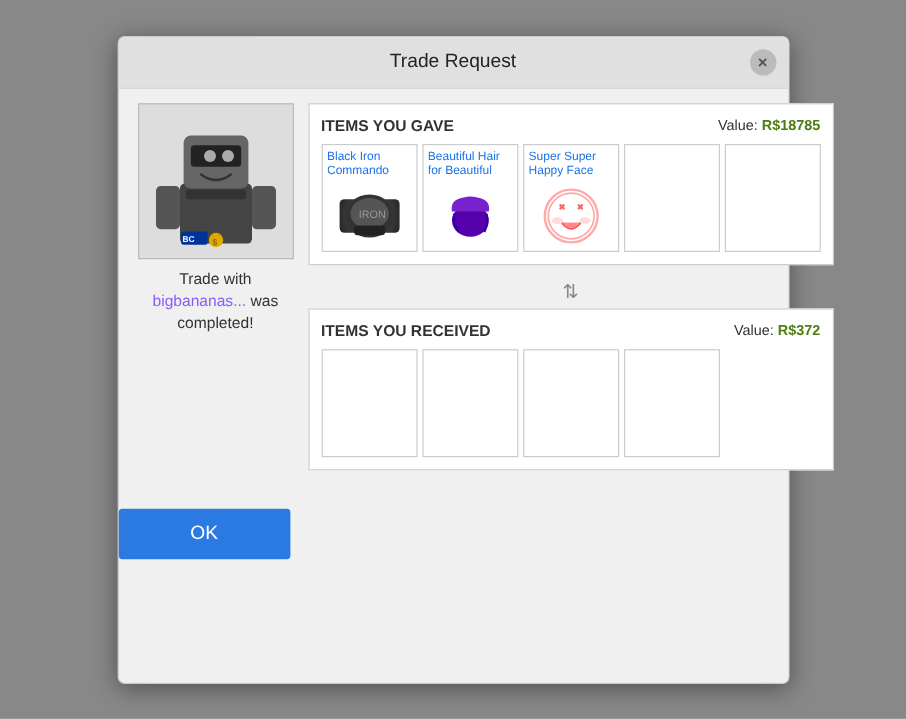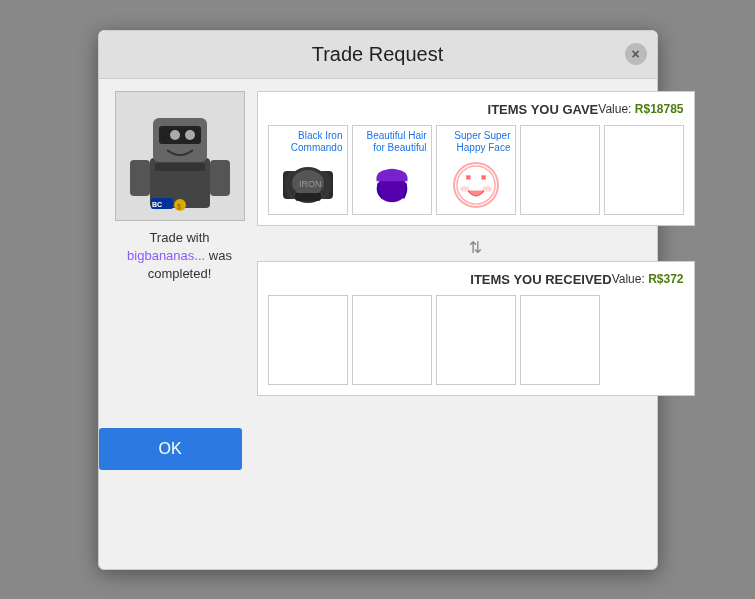--- a/index.html
+++ b/index.html
@@ -24,21 +24,21 @@
     }
     .dialog-header {
       background: #e0e0e0;
       border-bottom: 1px solid #ccc;
       border-radius: 6px 6px 0 0;
       padding: 12px 16px;
       text-align: center;
       position: relative;
     }
     .dialog-title {
-      font-size: 20px;
+      font-size: 16px;
       font-weight: normal;
       color: #222;
     }
     .close-btn {
       position: absolute;
       right: 10px;
       top: 50%;
       transform: translateY(-50%);
       width: 22px;
       height: 22px;
@@ -89,21 +89,21 @@
       flex: 1;
     }
     .section {
       background: white;
       border: 1px solid #ccc;
       margin-bottom: 8px;
       padding: 10px;
     }
     .section-header {
       display: flex;
-      justify-content: flex-end;
+      justify-content: space-between;
       align-items: center;
       margin-bottom: 8px;
     }
     .section-title {
       font-size: 13px;
       font-weight: bold;
       color: #333;
       text-transform: uppercase;
     }
     .value-label {
@@ -121,21 +121,21 @@
     .item-cell {
       width: 80px;
       height: 90px;
       border: 1px solid #ccc;
       background: white;
       display: flex;
       flex-direction: column;
       align-items: center;
       font-size: 10px;
       color: #1a73e8;
-      text-align: right;
+      text-align: left;
       padding: 4px;
       cursor: default;
     }
     .item-cell.empty {
       color: transparent;
     }
     .item-name {
       font-size: 10px;
       color: #1a73e8;
       margin-bottom: 4px;

